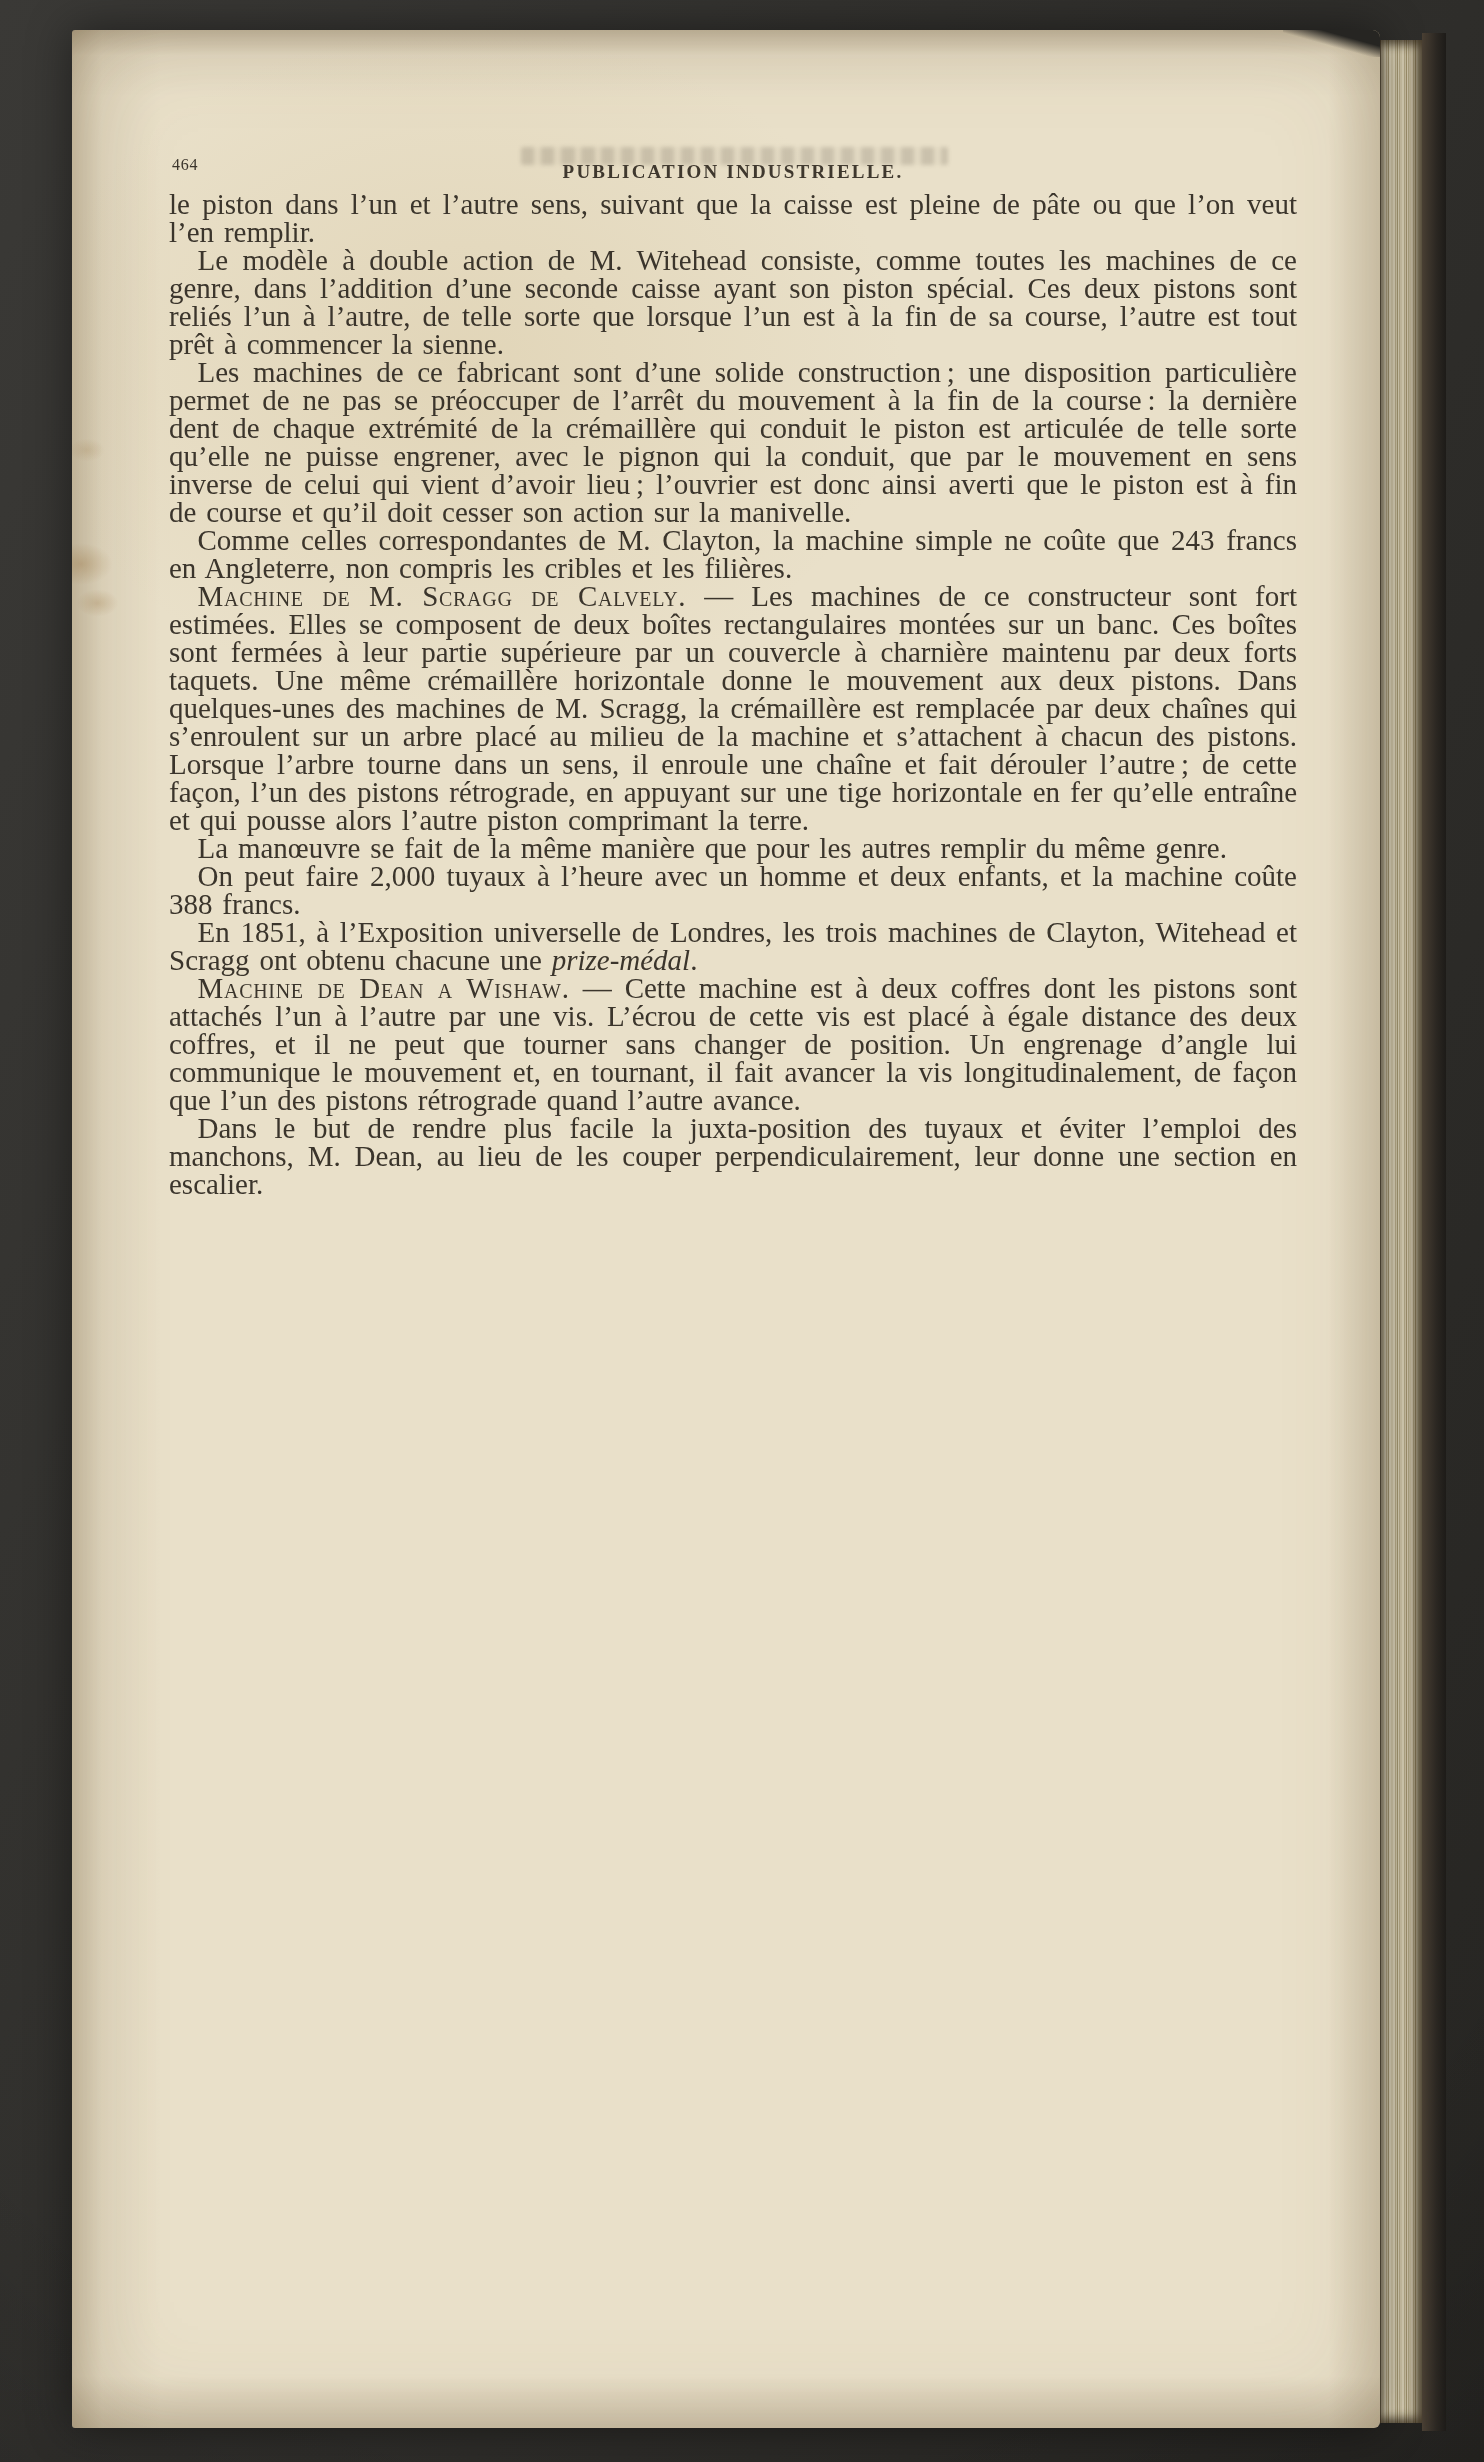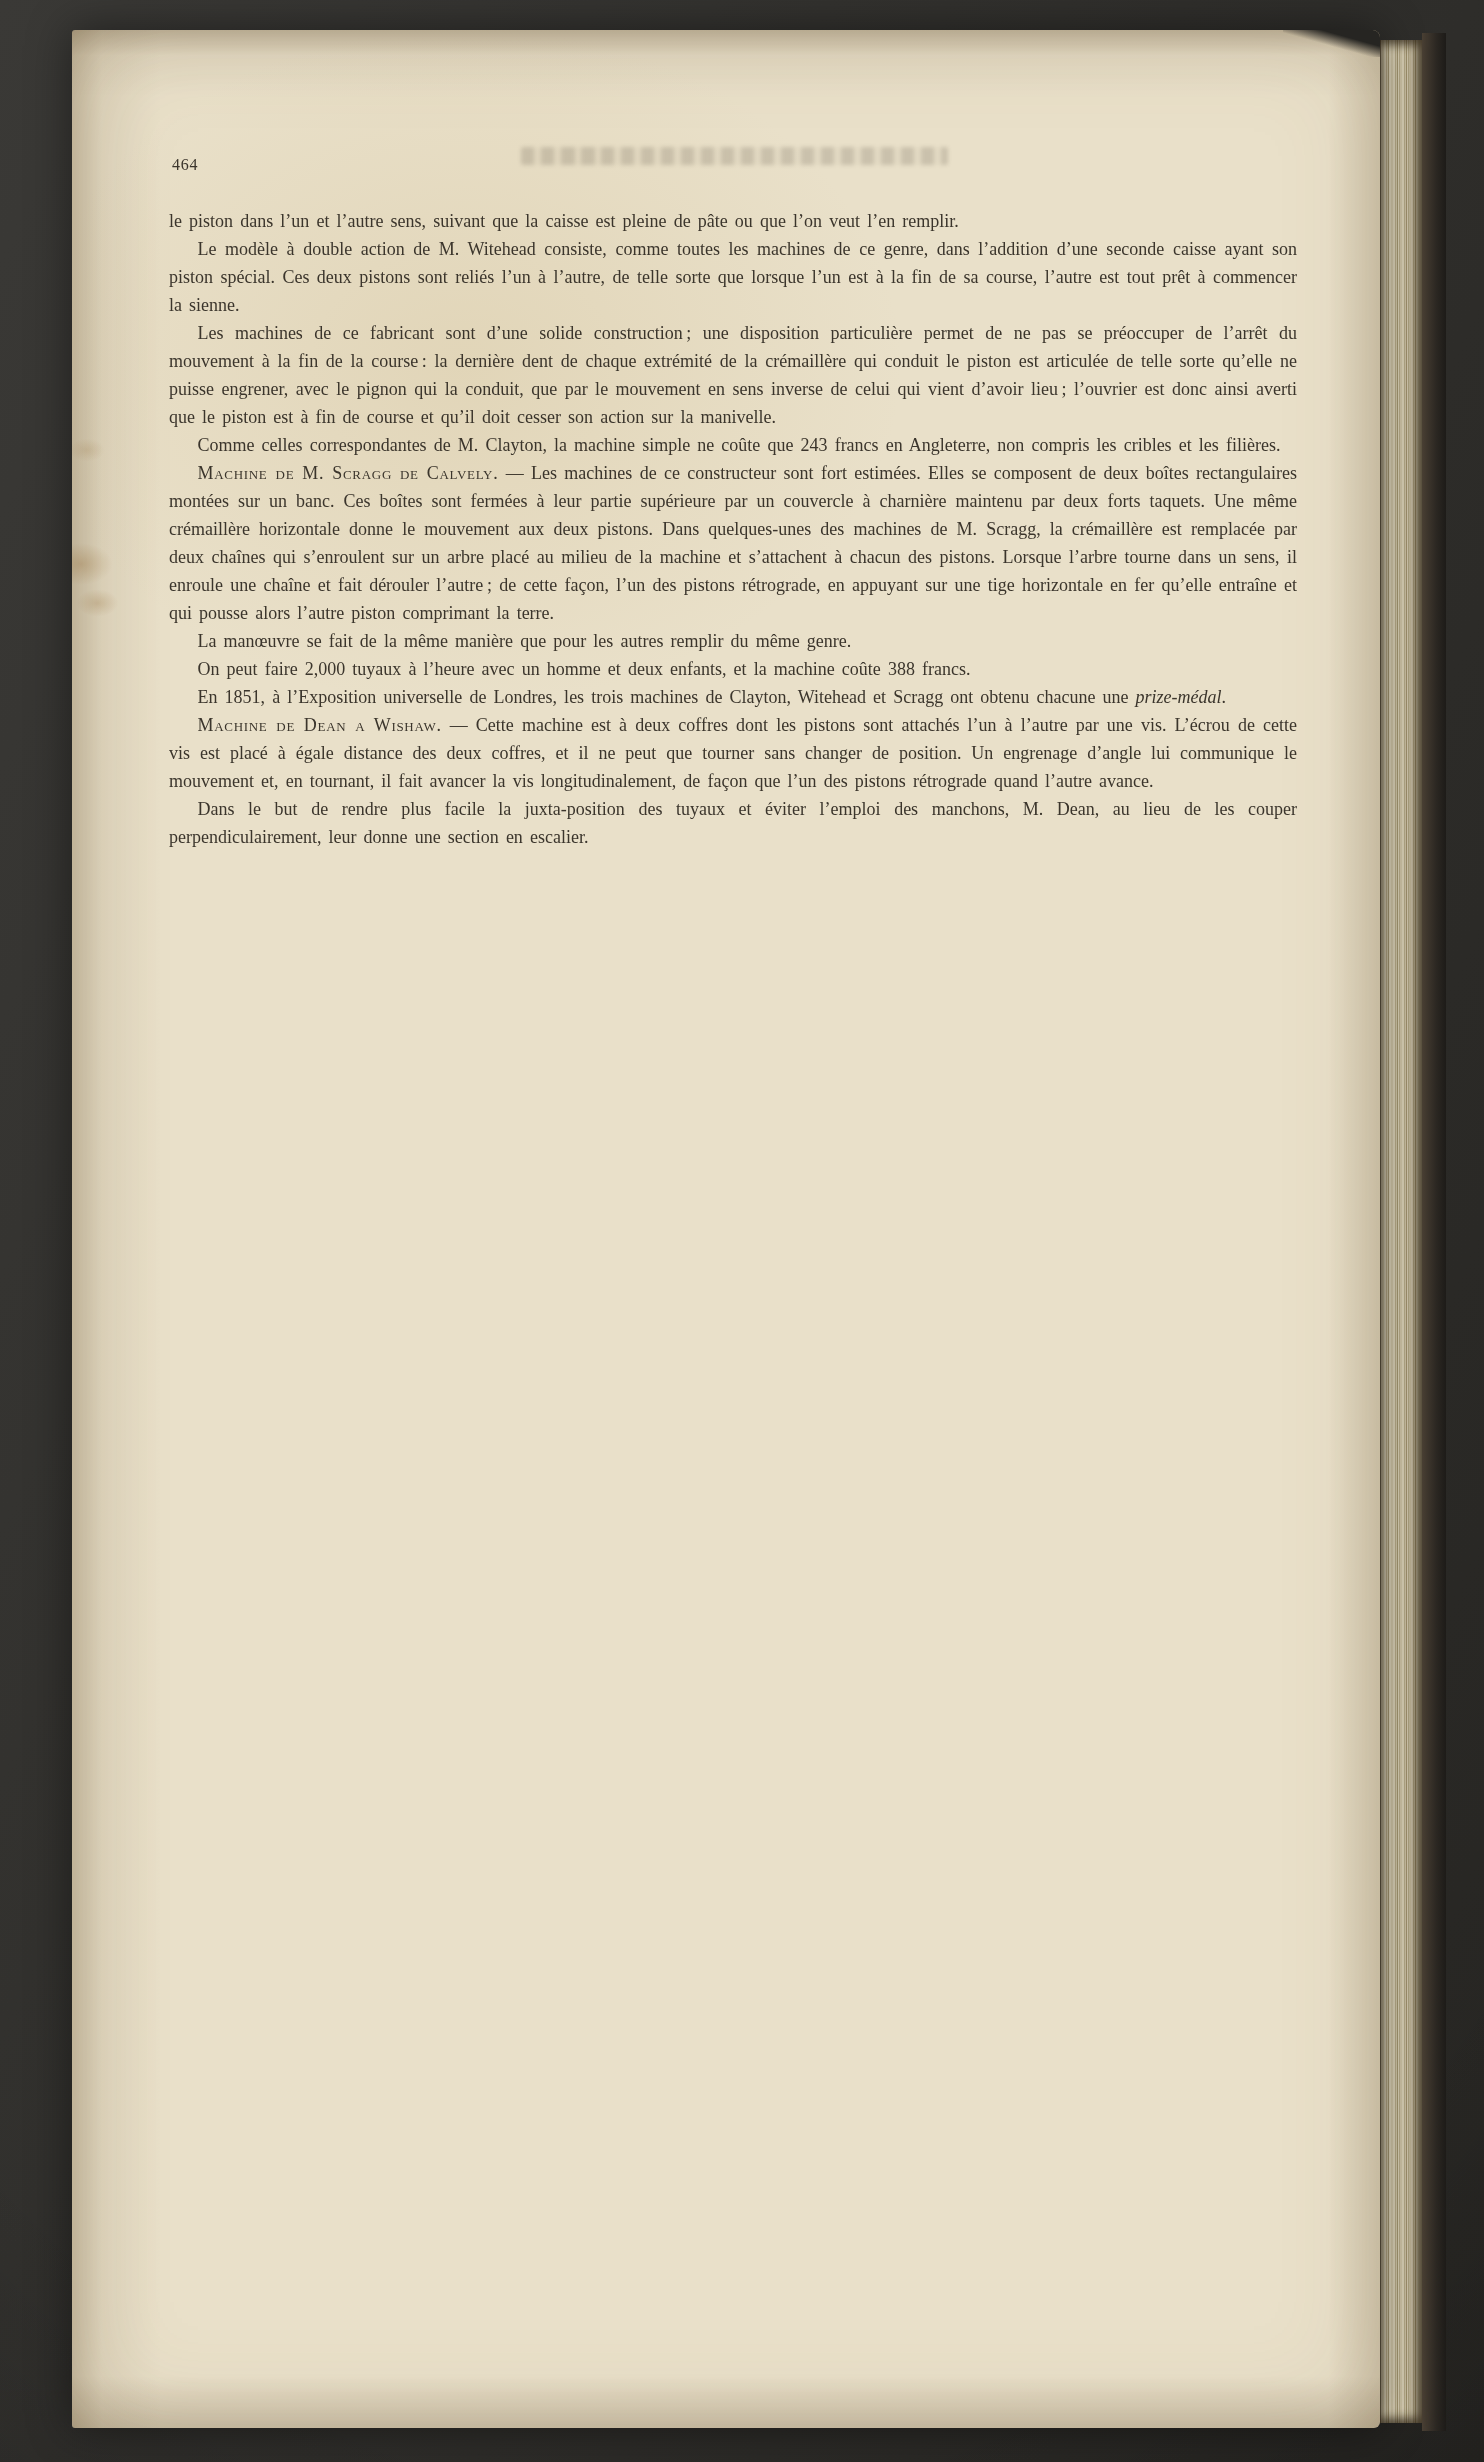--- a/index.html
+++ b/index.html
@@ -119,24 +119,24 @@
     border-radius: 2.2px;
     background: repeating-linear-gradient(90deg,
       rgba(110,100,85,0.55) 0px, rgba(110,100,85,0.55) 13.5px,
       rgba(110,100,85,0.10) 13.5px, rgba(110,100,85,0.10) 20px);
   }
 
   
   .text-block {
     position: absolute;
     left: 97px;
-    top: 177px;
+    top: 160px;
     width: 1128px;
     color: var(--ink, #3b352c);
-    font-size: 18px;
+    font-size: 29px;
     line-height: 28px;
     text-align: justify;
     word-spacing: 2.6px;
   }
 
   .para { margin: 0; }
   .para.indent { text-indent: 28.5px; }
 
   .seg-sc {
     font-variant: small-caps;
@@ -152,20 +152,21 @@
 
   <div class="fore-edge"></div>
   <div class="cover-edge"></div>
 
   <div class="page">
     <div class="corner-nick"></div>
 
     <div class="page-header">
       <div class="showthrough"></div>
       <span class="page-number">464</span>
+      <span class="running-title">PUBLICATION INDUSTRIELLE.</span>
     </div>
 
     <div class="text-block">
         <p class="para"><span>le piston dans l’un et l’autre sens, suivant que la caisse est pleine de pâte ou que l’on veut l’en remplir.</span></p>
         <p class="para indent"><span>Le modèle à double action de M. Witehead consiste, comme toutes les machines de ce genre, dans l’addition d’une seconde caisse ayant son piston spécial. Ces deux pistons sont reliés l’un à l’autre, de telle sorte que lorsque l’un est à la fin de sa course, l’autre est tout prêt à commencer la sienne.</span></p>
         <p class="para indent"><span>Les machines de ce fabricant sont d’une solide construction ; une disposition particulière permet de ne pas se préoccuper de l’arrêt du mouvement à la fin de la course : la dernière dent de chaque extrémité de la crémaillère qui conduit le piston est articulée de telle sorte qu’elle ne puisse engrener, avec le pignon qui la conduit, que par le mouvement en sens inverse de celui qui vient d’avoir lieu ; l’ouvrier est donc ainsi averti que le piston est à fin de course et qu’il doit cesser son action sur la manivelle.</span></p>
         <p class="para indent"><span>Comme celles correspondantes de M. Clayton, la machine simple ne coûte que 243 francs en Angleterre, non compris les cribles et les filières.</span></p>
         <p class="para indent"><span class="seg-sc">Machine de M. Scragg de Calvely.</span><span> — Les machines de ce constructeur sont fort estimées. Elles se composent de deux boîtes rectangulaires montées sur un banc. Ces boîtes sont fermées à leur partie supérieure par un couvercle à charnière maintenu par deux forts taquets. Une même crémaillère horizontale donne le mouvement aux deux pistons. Dans quelques-unes des machines de M. Scragg, la crémaillère est remplacée par deux chaînes qui s’enroulent sur un arbre placé au milieu de la machine et s’attachent à chacun des pistons. Lorsque l’arbre tourne dans un sens, il enroule une chaîne et fait dérouler l’autre ; de cette façon, l’un des pistons rétrograde, en appuyant sur une tige horizontale en fer qu’elle entraîne et qui pousse alors l’autre piston comprimant la terre.</span></p>
         <p class="para indent"><span>La manœuvre se fait de la même manière que pour les autres remplir du même genre.</span></p>
         <p class="para indent"><span>On peut faire 2,000 tuyaux à l’heure avec un homme et deux enfants, et la machine coûte 388 francs.</span></p>

